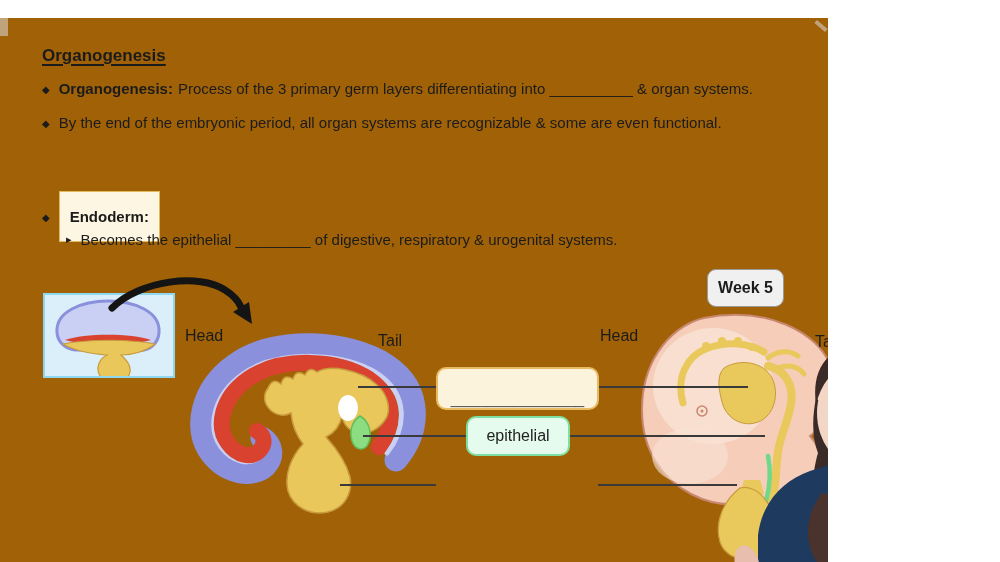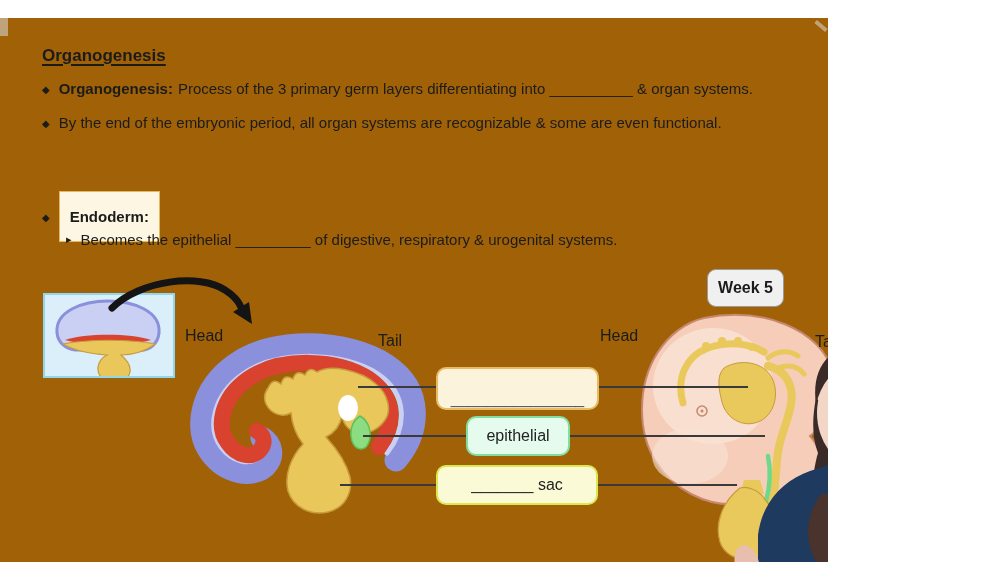--- a/index.html
+++ b/index.html
@@ -119,21 +119,20 @@
 
   <div class="weekbox" style="left:707px;top:251px;width:75px;height:36px;">Week 5</div>
 
   <div class="axis-label" style="left:185px;top:309px;">Head</div>
   <div class="axis-label" style="left:378px;top:314px;">Tail</div>
   <div class="axis-label" style="left:600px;top:309px;">Head</div>
   <div class="axis-label" style="left:815px;top:315px;">Tail</div>
 
   <div class="callout c1" style="left:436px;top:349px;width:163px;height:43px;">_______________</div>
   <div class="callout c2" style="left:466px;top:398px;width:104px;height:40px;">epithelial</div>
-  <div class="callout c3" style="left:436px;top:447px;width:162px;height:40px;">_______ sac</div>
 
   <svg class="woman" width="248" height="237" viewBox="0 0 248 237">
     <path d="M 64,55 C 60,75 60,95 66,110 C 60,130 58,158 66,180 C 70,194 78,202 88,206 L 90,192 C 80,175 78,150 84,130 C 76,114 74,90 78,68 Z" style="fill:var(--hair,#3b2b28)"></path>
     <path d="M 156,55 C 160,75 160,95 154,110 C 160,130 162,158 154,180 C 150,194 142,202 132,206 L 130,192 C 140,175 142,150 136,130 C 144,114 146,90 142,68 Z" style="fill:var(--hair,#3b2b28)"></path>
     <ellipse cx="110" cy="70" rx="45" ry="55" style="fill:var(--skin,#f2d6c6)"></ellipse>
     <path d="M 94,112 L 126,112 L 126,138 C 118,144 102,144 94,138 Z" style="fill:var(--skin-dark,#e8bfae)"></path>
     <path d="M 64,62 C 58,18 84,2 110,2 C 136,2 162,18 156,62 C 150,36 134,20 110,20 C 86,20 70,36 64,62 Z" style="fill:var(--hair,#3b2b28)"></path>
     <path d="M 110,4 L 110,17" stroke="#241815" stroke-width="2"></path>
     <path d="M 6,237 L 6,192 C 10,160 30,138 58,128 L 92,117 L 128,117 L 162,128 C 192,138 216,160 226,192 L 236,237 Z" style="fill:var(--shirt,#1e3a5f)"></path>
     <path d="M 70,150 C 56,168 52,190 60,210 C 64,222 74,228 84,225 C 92,222 94,212 89,203 C 96,197 96,186 89,179 C 95,171 92,160 84,154 Z" style="fill:var(--hair-light,#4a322d)"></path>

